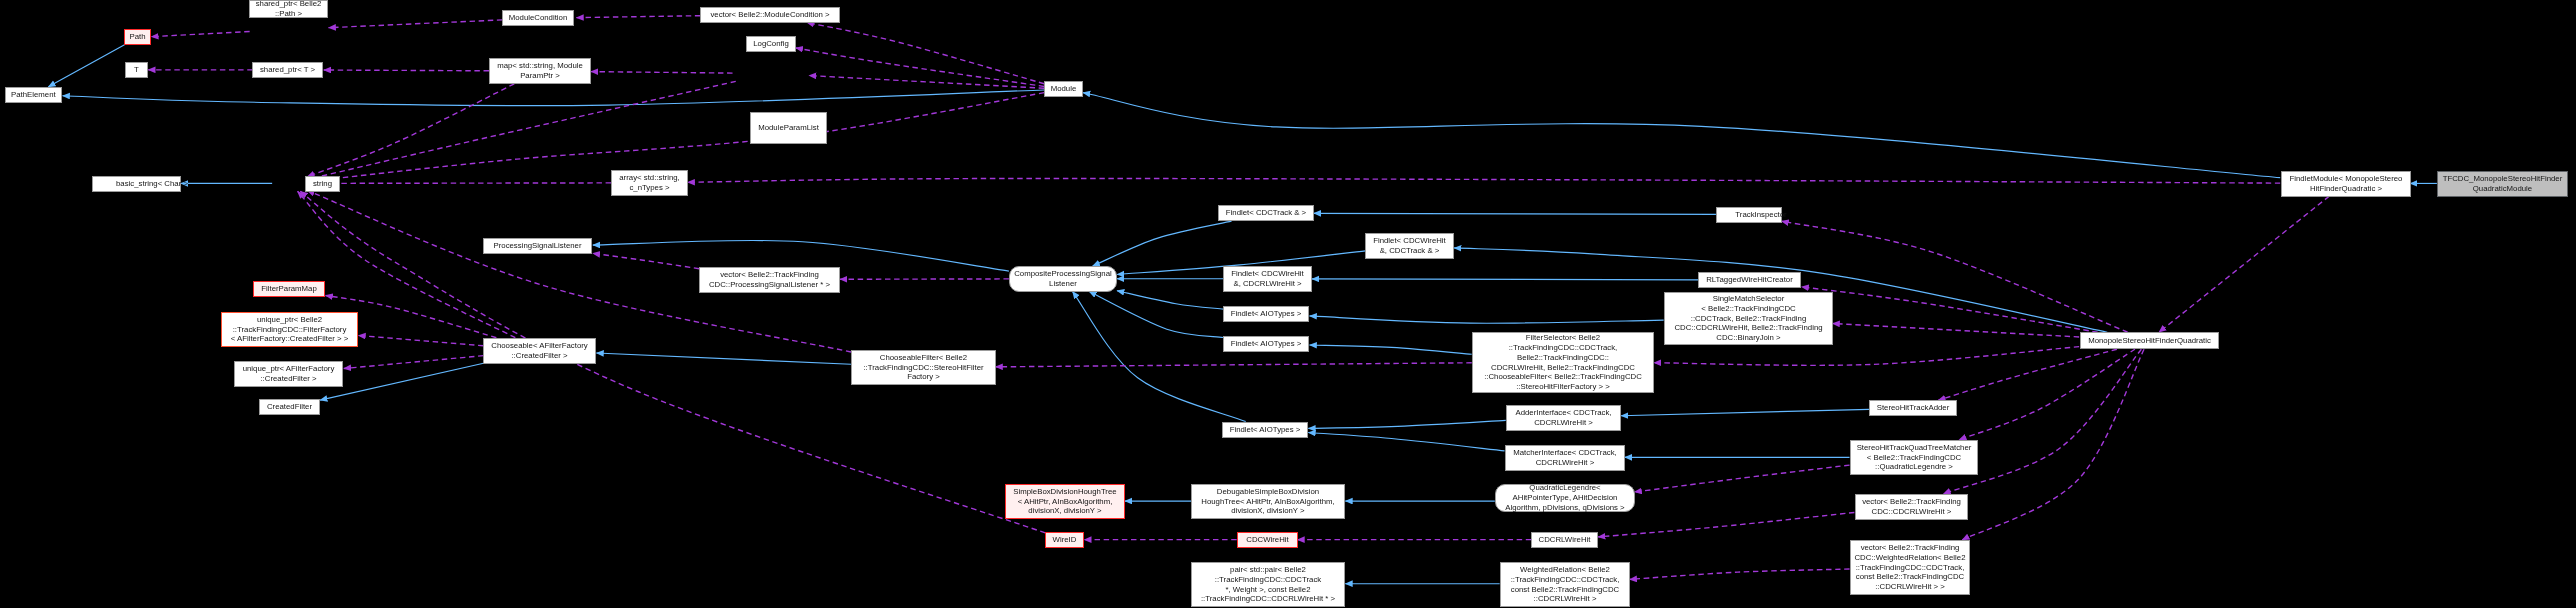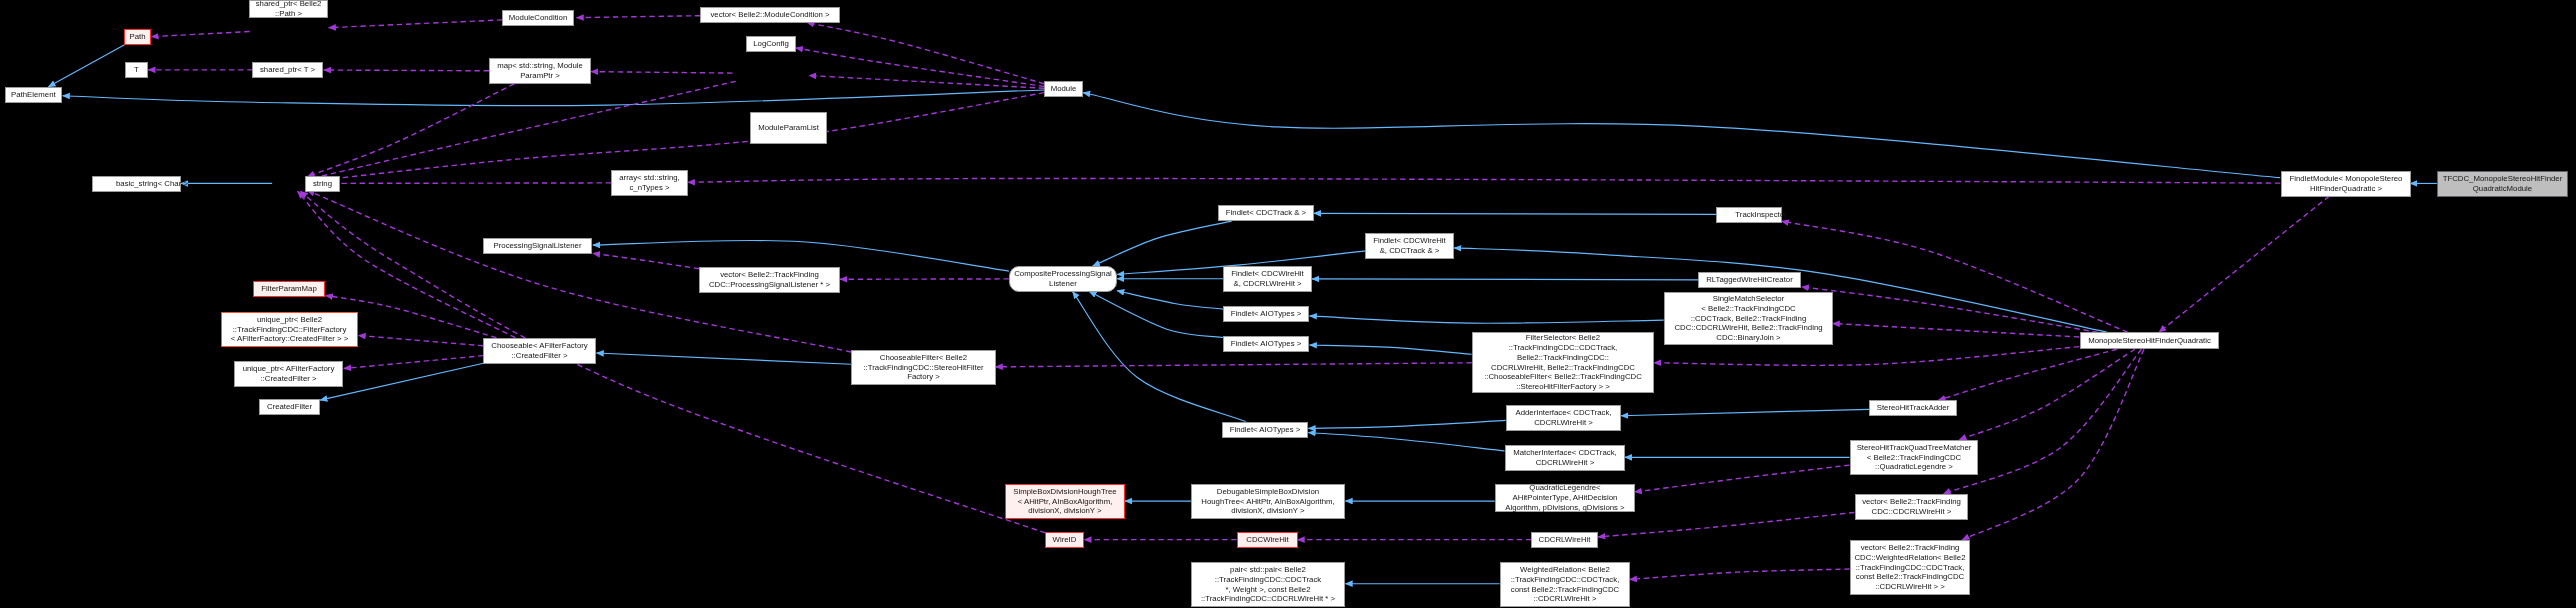--- a/index.html
+++ b/index.html
@@ -141,21 +141,21 @@
     <div class="node n" style="left: 1506px; top: 405px; width: 115px; height: 25.5px;">AdderInterface&lt; CDCTrack,
 CDCRLWireHit &gt;</div>
     <div class="node n" style="left: 1505px; top: 445px; width: 120px; height: 25.5px;">MatcherInterface&lt; CDCTrack,
 CDCRLWireHit &gt;</div>
     <div class="node r" style="left: 1005px; top: 484px; width: 120px; height: 35px;">SimpleBoxDivisionHoughTree
 &lt; AHitPtr, AInBoxAlgorithm,
 divisionX, divisionY &gt;</div>
     <div class="node n" style="left: 1191px; top: 484px; width: 154px; height: 35px;">DebugableSimpleBoxDivision
 HoughTree&lt; AHitPtr, AInBoxAlgorithm,
 divisionX, divisionY &gt;</div>
-    <div class="node n" style="left: 1495px; top: 484px; width: 140px; height: 28px;">QuadraticLegendre&lt;
+    <div class="node n" style="left: 1495px; top: 484px; width: 140px; height: 28px; border-radius: 10px;">QuadraticLegendre&lt;
 AHitPointerType, AHitDecision
 Algorithm, pDivisions, qDivisions &gt;</div>
     <div class="node r" style="left: 1045px; top: 532px; width: 39px; height: 16.4px;">WireID</div>
     <div class="node r" style="left: 1237px; top: 532px; width: 61px; height: 16.4px;">CDCWireHit</div>
     <div class="node n" style="left: 1191px; top: 562px; width: 154px; height: 45px;">pair&lt; std::pair&lt; Belle2
 ::TrackFindingCDC::CDCTrack
 *, Weight &gt;, const Belle2
 ::TrackFindingCDC::CDCRLWireHit * &gt;</div>
     <div class="node n" style="left: 1531px; top: 532px; width: 67px; height: 16.4px;">CDCRLWireHit</div>
     <div class="node n" style="left: 1500px; top: 562px; width: 130px; height: 45px;">WeightedRelation&lt; Belle2

